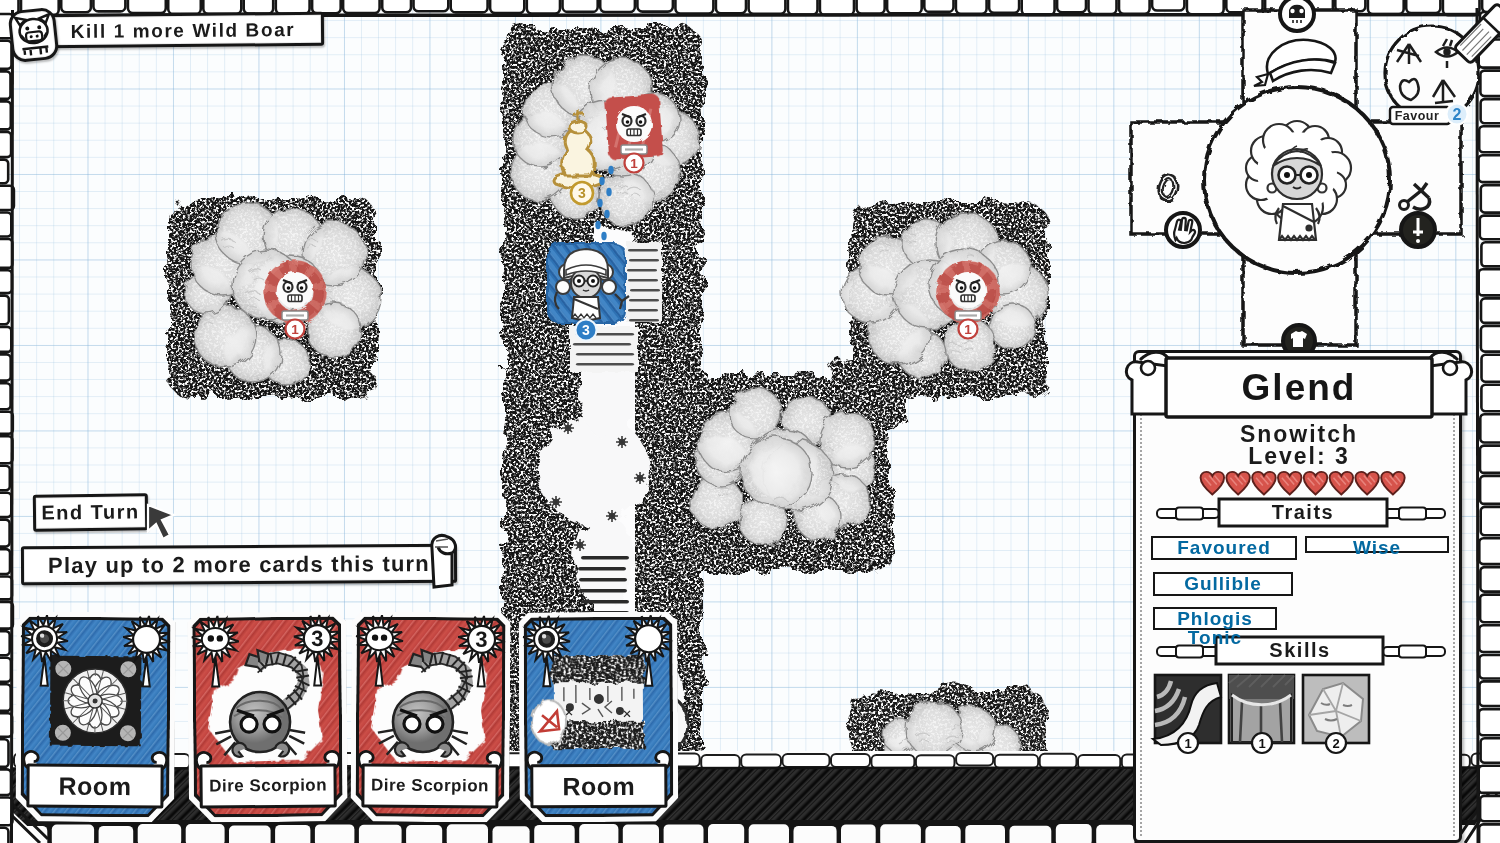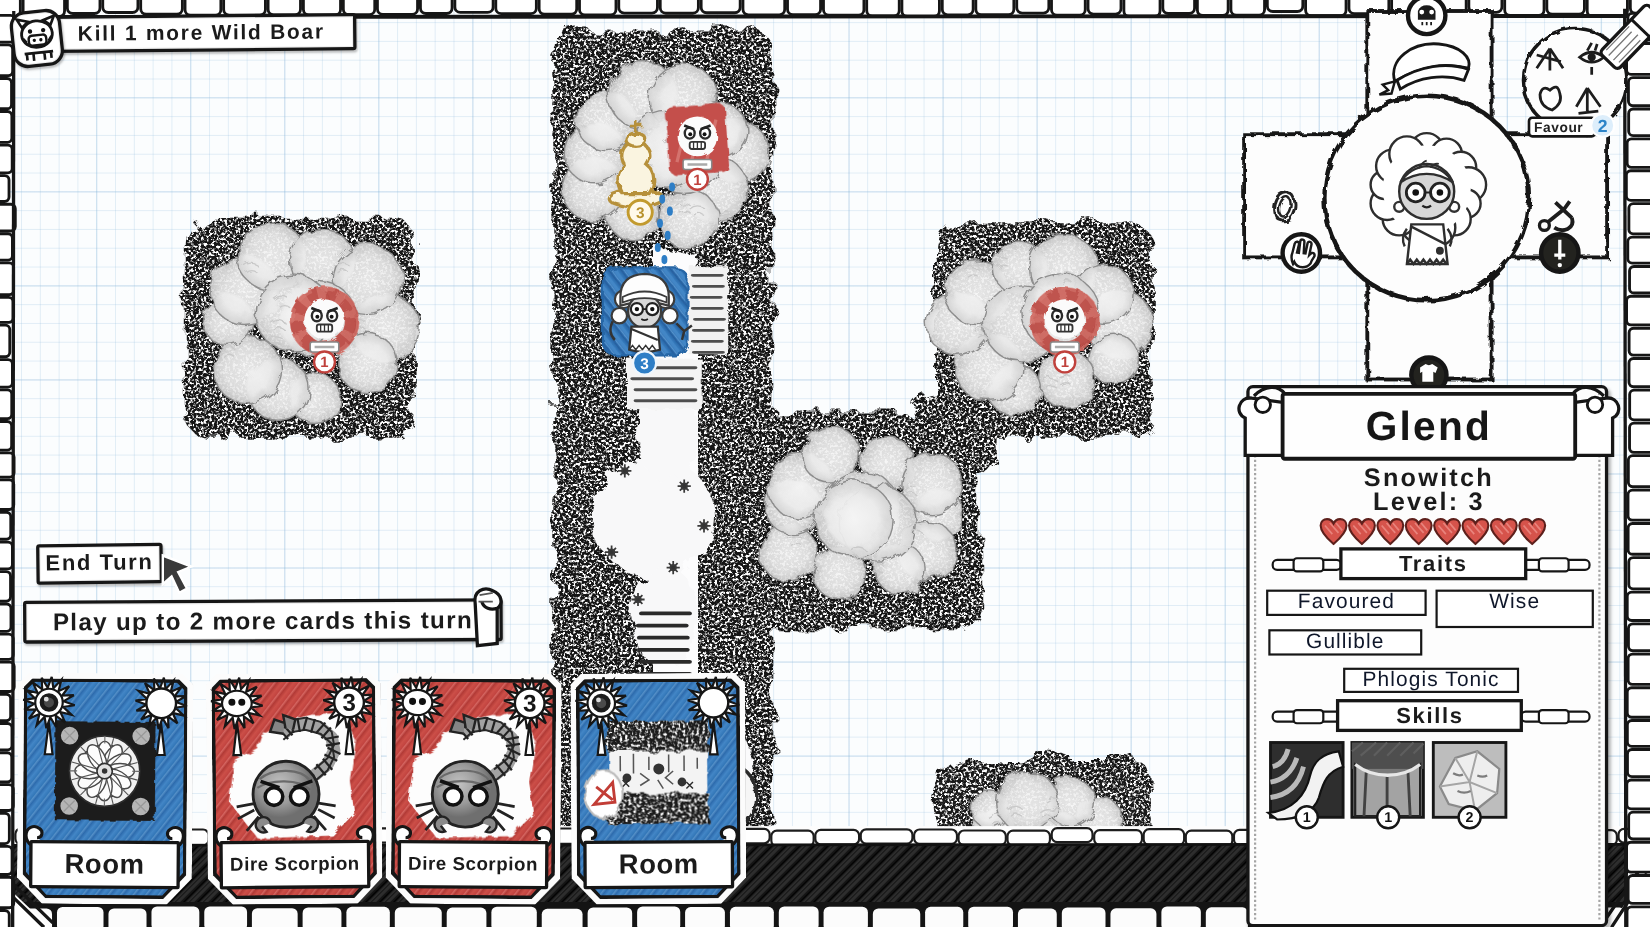--- a/index.html
+++ b/index.html
@@ -13,21 +13,21 @@
 .abs{position:absolute}
 #mapsvg,#bordersvg,#dollsvg,#panelsvg{position:absolute;left:0;top:0;pointer-events:none}
 .sketchbox{position:absolute;background:#fff;border:3px solid #161616;border-radius:3px;
 box-shadow:1px 2px 2px rgba(0,0,0,0.25), inset 0 0 0 1px rgba(0,0,0,0.08);color:#1b1b1b;font-weight:bold}
 #quest{left:42px;top:13px;width:282px;height:34px;font-size:19px;letter-spacing:1.6px;text-align:center;line-height:29px;transform:rotate(-0.5deg)}
 #boar{left:10px;top:9px;width:47px;height:52px;border-radius:14px;transform:rotate(-6deg)}
 #endturn{left:33px;top:494px;width:115px;height:37px;font-size:20px;letter-spacing:1.5px;text-align:center;line-height:30px;transform:rotate(-0.7deg)}
 #msg{left:21px;top:545px;width:436px;height:39px;font-size:22px;letter-spacing:1.2px;text-align:center;line-height:33px;white-space:nowrap;transform:rotate(-0.3deg)}
 #sheet{position:absolute;left:1133px;top:350px;width:329px;height:493px;background:#fdfdfd;border:3.5px solid #161616;border-radius:6px;box-shadow:2px 3px 3px rgba(0,0,0,0.28)}
 #sheet .inner{position:absolute;left:4px;top:4px;right:4px;bottom:4px;border-left:2px dotted rgba(0,0,0,0.35);border-right:2px dotted rgba(0,0,0,0.35)}
-.traitbox{position:absolute;background:#fff;border:2.5px solid #161616;color:#0f172a;font-weight:normal;font-size:19px;text-align:center;letter-spacing:1px}
+.traitbox{position:absolute;background:#fff;border:2.5px solid #161616;color:#0369a1;font-weight:bold;font-size:19px;text-align:center;letter-spacing:1px}
 .card{position:absolute;top:612px;width:159px;height:210px}
 .cardwhite{position:absolute;inset:0;background:#fcfcfc;clip-path:polygon(10px 0,149px 0,159px 10px,159px 186px,136px 210px,23px 210px,0 186px,0 10px);box-shadow:2px 3px 3px rgba(0,0,0,0.3)}
 .cardink{position:absolute;inset:5px;background:#161616;clip-path:polygon(8px 0,141px 0,149px 8px,149px 178px,128px 200px,21px 200px,0 178px,0 8px)}
 .cardfill{position:absolute;inset:8px;clip-path:polygon(7px 0,136px 0,143px 7px,143px 173px,124px 194px,19px 194px,0 173px,0 7px)}
 .bluecard{background:repeating-linear-gradient(128deg,#2d6bad 0px,#4386c6 3px,#3377b8 6px,#5590c8 7px,#2d6bad 9px)}
 .redcard{background:repeating-linear-gradient(128deg,#b23a36 0px,#cc4f48 3px,#c24440 6px,#d56661 7px,#b23a36 9px)}
 .cardartwrap{position:absolute;inset:0}
 .cardsuns{position:absolute;left:0;top:0}
 .cardbanner{position:absolute;left:6px;width:147px;top:auto;bottom:14px}
 .curlL{position:absolute;left:0px;top:-15px}
@@ -960,15 +960,15 @@
 <circle cx="1336" cy="743" r="10" fill="#fff" stroke="#161616" stroke-width="2.2"></circle>
           <text x="1336" y="747.5" fill="#111">2</text>
 </g>
       </g>
 <rect x="1219" y="499" width="168" height="27" fill="#fff" stroke="#161616" stroke-width="3"></rect>
 <text x="1303" y="519" font-size="20" font-weight="bold" fill="#1b1b1b" text-anchor="middle" font-family="Liberation Sans" letter-spacing="1.5">Traits</text>
 <rect x="1216" y="637" width="167" height="27" fill="#fff" stroke="#161616" stroke-width="3"></rect>
 <text x="1300" y="657" font-size="20" font-weight="bold" fill="#1b1b1b" text-anchor="middle" font-family="Liberation Sans" letter-spacing="1.5">Skills</text>
 </svg>
 <div class="traitbox" style="left:1151px;top:536px;width:146px;height:24px;line-height:20px">Favoured</div>
-<div class="traitbox" style="left:1305px;top:536px;width:144px;height:35px;line-height:19px">Wise</div>
+<div class="traitbox" style="left:1305px;top:536px;width:144px;height:17px;line-height:19px">Wise</div>
 <div class="traitbox" style="left:1153px;top:572px;width:140px;height:24px;line-height:20px">Gullible</div>
-<div class="traitbox" style="left:1221px;top:607px;width:160px;height:23px;line-height:19px">Phlogis Tonic</div>
+<div class="traitbox" style="left:1153px;top:607px;width:124px;height:23px;line-height:19px">Phlogis Tonic</div>
 </div>
 </body></html>

